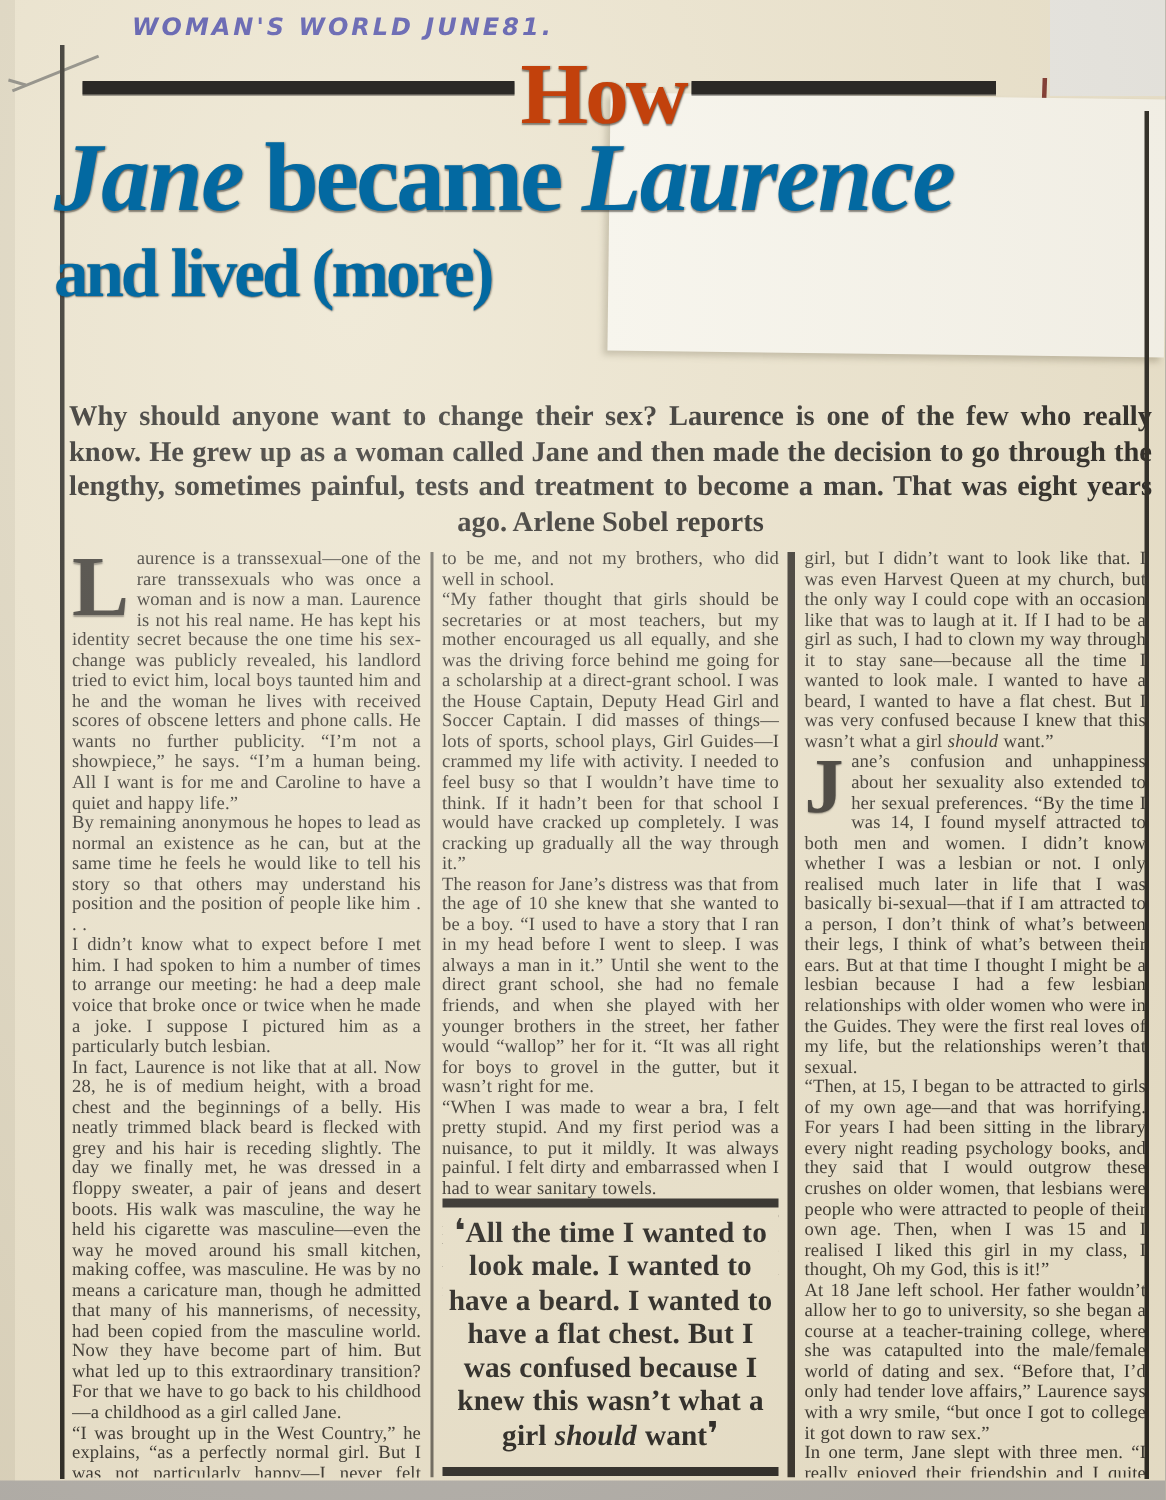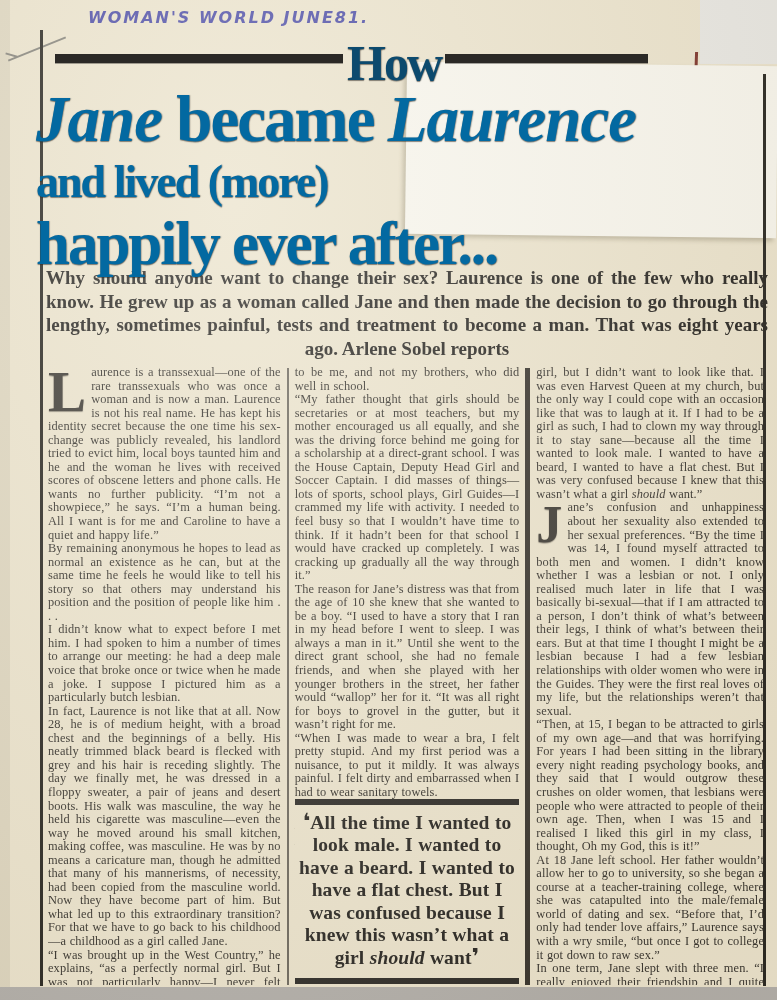--- a/index.html
+++ b/index.html
@@ -26,22 +26,22 @@
     font-size:16px;letter-spacing:2px;color:#4a4aa6;
   }
   .pencil-arrow{position:absolute;left:6px;top:48px;width:62px;height:2px;background:#84827a;transform:rotate(-22deg);}
   .pencil-arrow::before{content:"";position:absolute;left:-1px;top:-4px;width:12px;height:2px;background:#84827a;transform:rotate(38deg);}
 
   .how-row{position:absolute;left:55px;top:30px;width:645px;display:flex;align-items:flex-start;z-index:3;}
   .how-rule{height:9px;background:#2b2926;margin-top:24px;box-shadow:0 1px 0 rgba(43,41,38,.4);}
   .how-rule.left{width:288px;}
   .how-rule.right{width:203px;}
   .how-word{
-    font-size:50px;font-weight:bold;line-height:66px;margin:0 4px;
-    color:#0c4a6e;text-shadow:0 1px 1px rgba(50,46,40,.55), 1px 0 1px rgba(50,46,40,.3);
+    font-size:58px;font-weight:bold;line-height:66px;margin:0 4px;
+    color:#c2410c;text-shadow:0 1px 1px rgba(50,46,40,.55), 1px 0 1px rgba(50,46,40,.3);
     letter-spacing:-2px;
   }
   .headline-lines{position:absolute;left:36px;top:88px;width:734px;text-align:left;z-index:3;
     color:#0369a1;text-shadow:0 1px 1px rgba(50,46,40,.55), 1px 0 1px rgba(50,46,40,.3);}
   .hl{font-weight:bold;letter-spacing:-2px;}
   .hl i{letter-spacing:-1px;}
   .hl-2{font-size:65px;line-height:63px;}
   .hl-3{font-size:46px;line-height:61px;}
   .hl-4{font-size:61px;line-height:63px;}
 
@@ -101,21 +101,20 @@
 
   <div class="how-row">
     <div class="how-rule left"></div>
     <div class="how-word">How</div>
     <div class="how-rule right"></div>
   </div>
 
   <div class="headline-lines">
     <div class="hl hl-2"><i>Jane</i> became <i>Laurence</i></div>
     <div class="hl hl-3">and lived (more)</div>
-    <div class="hl hl-4">happily ever after...</div>
   </div>
 
   <div class="standfirst">Why should anyone want to change their sex? Laurence is one of the few who really know. He grew up as a woman called Jane and then made the decision to go through the lengthy, sometimes painful, tests and treatment to become a man. That was eight years ago. Arlene Sobel reports</div>
 
   <div class="border-line border-left"></div>
   <div class="border-line border-right"></div>
 
   <div class="columns">
     <div class="col col-1">
         <p><span class="dropcap">L</span>aurence is a transsexual—one of the rare transsexuals who was once a woman and is now a man. Laurence is not his real name. He has kept his identity secret because the one time his sex-change was publicly revealed, his landlord tried to evict him, local boys taunted him and he and the woman he lives with received scores of obscene letters and phone calls. He wants no further publicity. “I’m not a showpiece,” he says. “I’m a human being. All I want is for me and Caroline to have a quiet and happy life.”</p>

